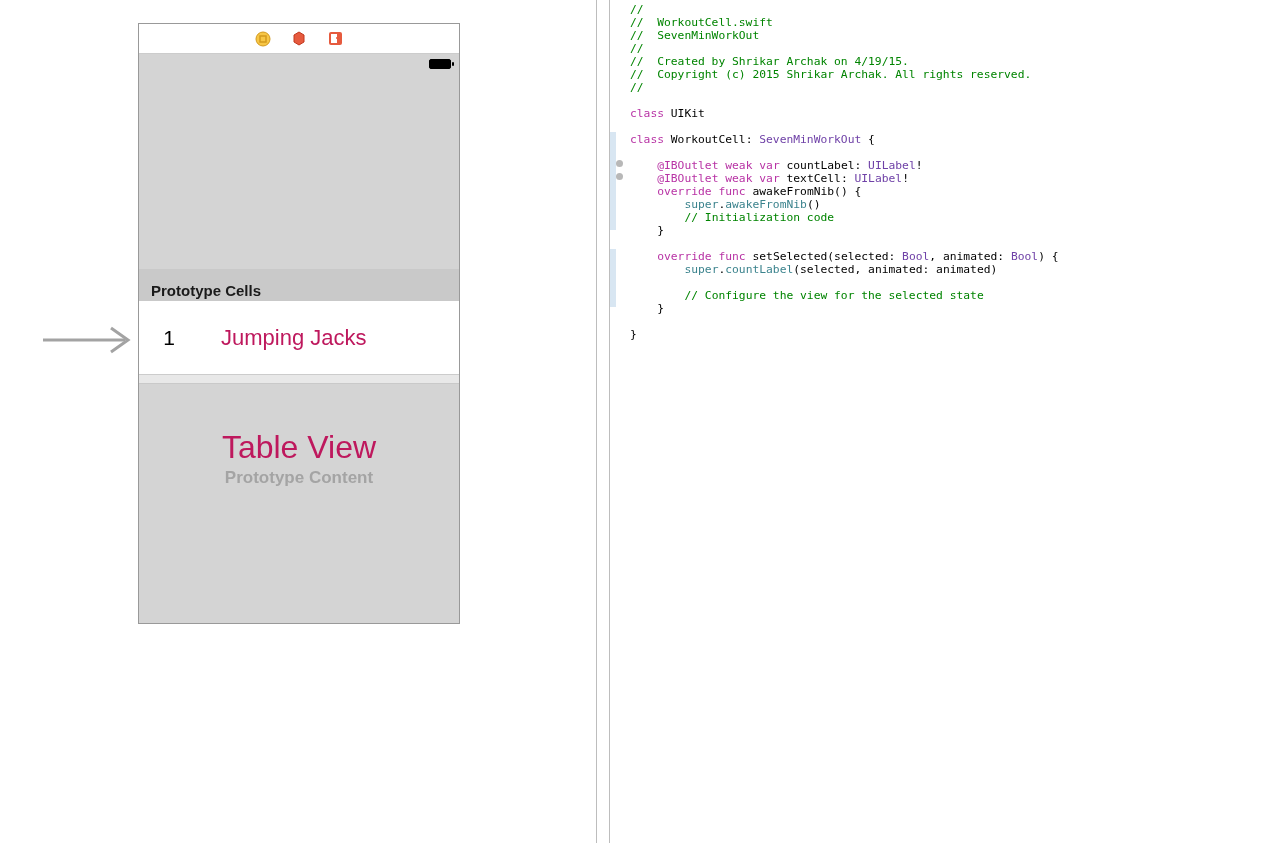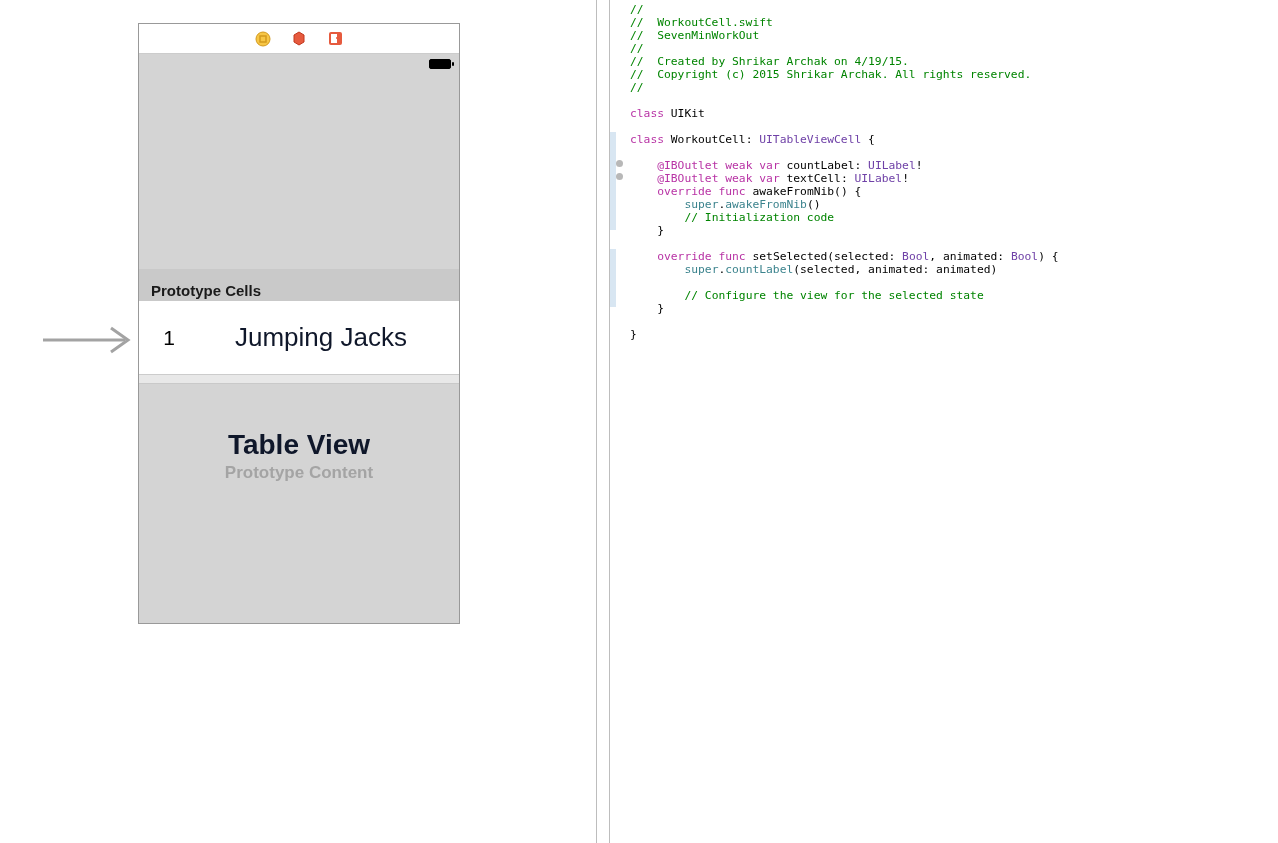--- a/index.html
+++ b/index.html
@@ -110,35 +110,35 @@
       border-bottom: 1px solid #c9c9c9;
     }
     .count-label {
       width: 60px;
       text-align: center;
       font-size: 21px;
       font-weight: 300;
       color: #000;
     }
     .text-label {
-      font-size: 26px;
+      font-size: 22px;
       font-weight: 300;
-      color: #0f172a;
-      margin-left: 36px;
+      color: #be185d;
+      margin-left: 22px;
     }
     .tableview-placeholder {
       position: absolute;
       top: 355px;
       left: 0; right: 0;
       text-align: center;
     }
     .tv-title {
-      font-size: 28px;
-      font-weight: 700;
-      color: #0f172a;
+      font-size: 32px;
+      font-weight: 400;
+      color: #be185d;
     }
     .tv-sub {
       font-size: 17px;
       font-weight: 700;
       color: #a4a4a4;
       margin-top: 2px;
       text-align: center;
     }
     
     .pane-divider {
@@ -254,21 +254,21 @@
   <div class="code"><span class="c-comment">//</span>
 <span class="c-comment">//  WorkoutCell.swift</span>
 <span class="c-comment">//  SevenMinWorkOut</span>
 <span class="c-comment">//</span>
 <span class="c-comment">//  Created by Shrikar Archak on 4/19/15.</span>
 <span class="c-comment">//  Copyright (c) 2015 Shrikar Archak. All rights reserved.</span>
 <span class="c-comment">//</span>
 
 <span class="c-keyword">class</span><span> UIKit</span>
 
-<span class="c-keyword">class</span><span> WorkoutCell: </span><span class="c-type">UITableViewCell</span><span> {</span>
+<span class="c-keyword">class</span><span> WorkoutCell: </span><span class="c-type">SevenMinWorkOut</span><span> {</span>
 
     <span class="c-keyword">@IBOutlet</span> <span class="c-keyword">weak</span> <span class="c-keyword">var</span><span> countLabel: </span><span class="c-type">UILabel</span><span>!</span>
     <span class="c-keyword">@IBOutlet</span> <span class="c-keyword">weak</span> <span class="c-keyword">var</span><span> textCell: </span><span class="c-type">UILabel</span><span>!</span>
     <span class="c-keyword">override</span> <span class="c-keyword">func</span><span> awakeFromNib() {</span>
         <span class="c-super">super</span><span>.</span><span class="c-method">awakeFromNib</span><span>()</span>
         <span class="c-comment">// Initialization code</span>
     <span>}</span>
 
     <span class="c-keyword">override</span> <span class="c-keyword">func</span><span> setSelected(selected: </span><span class="c-type">Bool</span><span>, animated: </span><span class="c-type">Bool</span><span>) {</span>
         <span class="c-super">super</span><span>.</span><span class="c-method">countLabel</span><span>(selected, animated: animated)</span>

